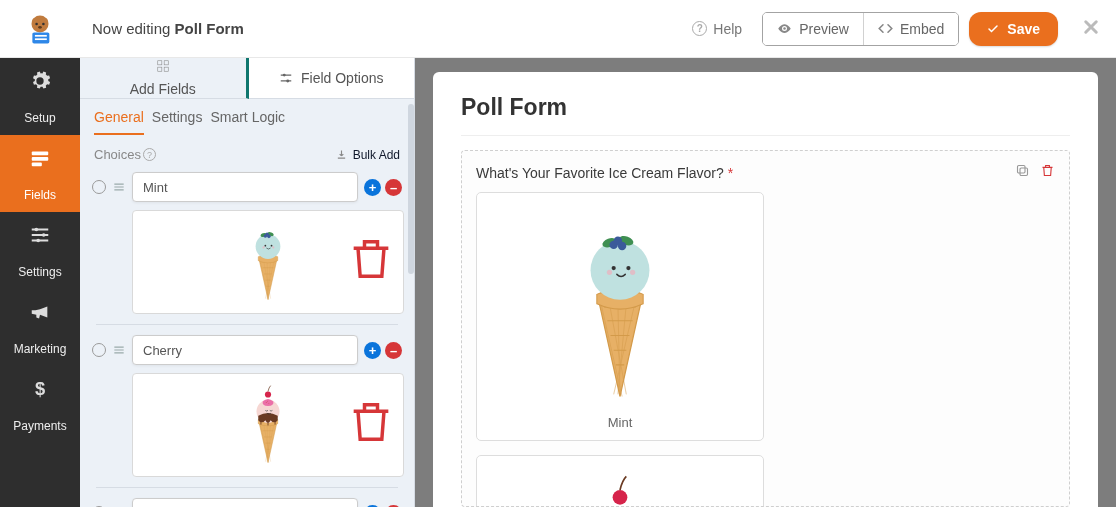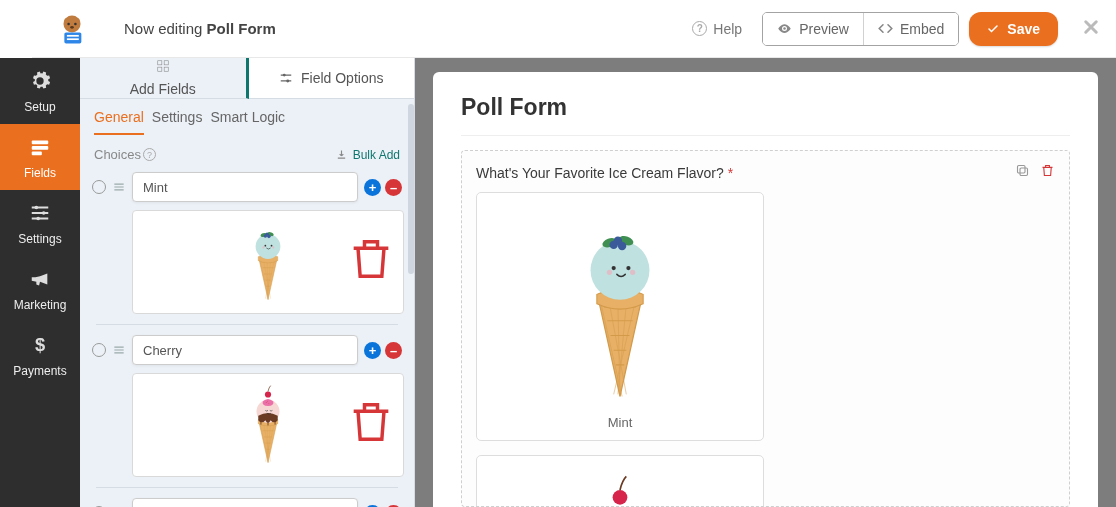--- a/index.html
+++ b/index.html
@@ -1,47 +1,47 @@
 <!DOCTYPE html>
 <html><head>
 <meta charset="utf-8">
 <style>
 * { margin: 0; padding: 0; box-sizing: border-box; }
 body { font-family: -apple-system, BlinkMacSystemFont, "Segoe UI", Arial, sans-serif; background: #fff; overflow: hidden; width: 1116px; height: 507px; }
 .app { display: flex; flex-direction: column; height: 507px; width: 1116px; }
-.topbar { height: 58px; display: flex; align-items: center; padding: 0 16px 0 0; border-bottom: 1px solid #e8e8e8; background: #fff; margin-left: 32px; }
+.topbar { height: 58px; display: flex; align-items: center; padding: 0 16px 0 0; border-bottom: 1px solid #e8e8e8; background: #fff; }
 .logo { width: 80px; display: flex; justify-content: center; align-items: center; }
 .logo svg { width: 34px; height: 34px; }
 .now-editing { color: #444; font-size: 15px; font-weight: 400; margin-left: 12px; flex: 1; }
 .now-editing strong { font-weight: 700; }
 .top-actions { display: flex; align-items: center; gap: 10px; }
 .help-link { color: #777; font-size: 14px; display: inline-flex; align-items: center; gap: 6px; padding: 0 10px; }
 .help-link .q { width: 15px; height: 15px; border: 1.5px solid #aaa; border-radius: 50%; display: inline-flex; align-items: center; justify-content: center; font-size: 10px; font-weight: 700; color: #aaa; }
 .btn-group { display: flex; border: 1px solid #a3a3a3; border-radius: 5px; overflow: hidden; }
 .btn-group .b { padding: 8px 14px; font-size: 14px; color: #666; display: inline-flex; align-items: center; gap: 7px; background: #fff; cursor: pointer; }
 .btn-group .b + .b { border-left: 1px solid #d1d1d1; }
 .btn-save { background: #ea6f1e; color: #fff; border-radius: 12px; padding: 9px 18px; font-size: 14px; font-weight: 600; display: inline-flex; align-items: center; gap: 8px; box-shadow: 0 1px 2px rgba(0,0,0,.15); cursor: pointer; }
 .close-x { color: #bbb; font-size: 22px; font-weight: 700; margin-left: 14px; cursor: pointer; }
 .body { flex: 1; display: flex; overflow: hidden; }
 .nav { width: 80px; background: #2e2e2e; display: flex; flex-direction: column; }
-.nav-item { display: flex; flex-direction: column; align-items: center; justify-content: center; padding: 12px 4px 10px; color: #eee; font-size: 12px; gap: 8px; cursor: pointer; }
+.nav-item { display: flex; flex-direction: column; align-items: center; justify-content: center; padding: 12px 4px 10px; color: #eee; font-size: 12px; gap: 19px; cursor: pointer; }
 .nav-item.active { background: #ea6f1e; color: #fff; }
 .nav-item svg { width: 22px; height: 22px; }
 .sidepanel { width: 335px; background: #ecf1f7; display: flex; flex-direction: column; overflow: hidden; position: relative; border-right: 1px solid #d6dce4; }
 .panel-tabs { display: flex; height: 44px; }
 .panel-tabs .t { flex: 1; display: flex; align-items: center; justify-content: center; gap: 8px; font-size: 14px; color: #555; background: #fff; border-bottom: 1px solid #d6dce4; cursor: pointer; }
 .panel-tabs .t.inactive { background: #ecf1f7; }
 .panel-tabs .t:first-child { border-right: 3px solid #0f766e; flex-direction: column; }
 .sub-tabs { display: flex; gap: 8px; padding: 10px 14px 0; font-size: 14px; }
 .sub-tabs .st { color: #666; padding-bottom: 8px; cursor: pointer; }
 .sub-tabs .st.active { color: #ea6f1e; border-bottom: 2px solid #ea6f1e; }
 .choices-head { display: flex; align-items: center; justify-content: space-between; padding: 12px 14px 6px; color: #888; font-size: 13px; }
 .choices-head .left { display: inline-flex; align-items: center; gap: 2px; }
 .choices-head .qm { width: 13px; height: 13px; border: 1.5px solid #aaa; border-radius: 50%; display: inline-flex; align-items: center; justify-content: center; font-size: 9px; color: #aaa; }
-.bulk { display: inline-flex; align-items: center; gap: 6px; color: #0f766e; font-size: 12px; cursor: pointer; }
+.bulk { display: inline-flex; align-items: center; gap: 6px; color: #0f172a; font-size: 12px; cursor: pointer; }
 .choice-list { padding: 0 8px 14px 8px; overflow-y: auto; height: 360px; }
 .choice-row { display: flex; align-items: center; gap: 6px; padding: 4px 4px; }
 .choice-row .radio { width: 14px; height: 14px; border: 1.5px solid #999; border-radius: 50%; }
 .drag { color: #9aa; display: inline-flex; }
 .choice-input { flex: 1; height: 30px; border: 1px solid #ccc; border-radius: 4px; padding: 0 10px; font-size: 13px; color: #555; background: #fff; box-shadow: 0 1px 3px rgba(0,0,0,.06); }
 .row-btns { display: flex; gap: 4px; }
 .circ { width: 17px; height: 17px; border-radius: 50%; display: inline-flex; align-items: center; justify-content: center; color: #fff; font-size: 13px; font-weight: 700; cursor: pointer; }
 .circ.add { background: #0a74db; }
 .circ.rem { background: #d63638; }
 .thumb-box { margin: 4px 2px 10px 44px; background: #fff; border: 1px solid #d9d9d9; border-radius: 4px; height: 104px; position: relative; display: flex; align-items: center; justify-content: center; }

